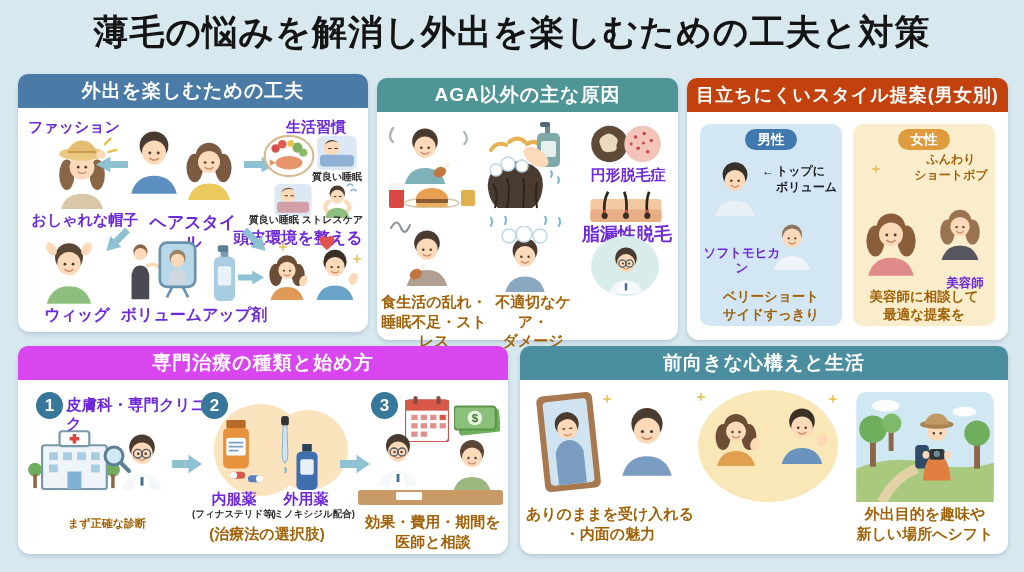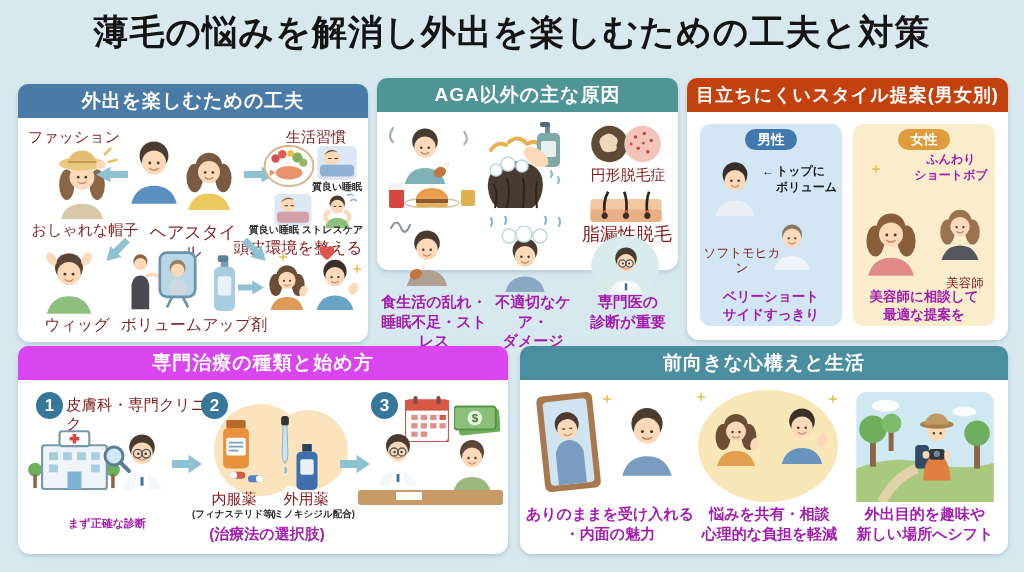--- a/index.html
+++ b/index.html
@@ -4,43 +4,43 @@
 <style>
   html,body{margin:0;padding:0}
   .page{position:relative;width:1024px;height:572px;background:#d8e8ef;overflow:hidden;
         font-family:"Liberation Sans","DejaVu Sans",sans-serif;color:#1b1b1d}
   .title{position:absolute;top:9px;left:0;width:1024px;text-align:center;font-size:35px;
          font-weight:900;letter-spacing:1px;color:#141414}
   .panel{position:absolute;background:#fff;border-radius:12px;box-shadow:0 2px 4px rgba(90,120,150,.28)}
   .hdr{position:absolute;top:0;left:0;right:0;height:34px;border-radius:10px 10px 0 0;display:flex;
        align-items:center;justify-content:center;color:#fff;font-weight:800;font-size:19px;letter-spacing:1px}
   .abs{position:absolute}
-  .lbl{position:absolute;font-weight:400;text-align:center;line-height:1.2;color:#7f1d1d}
-  .cap{position:absolute;font-weight:800;text-align:center;line-height:1.3;color:#a21caf;white-space:pre-line}
+  .lbl{position:absolute;font-weight:700;text-align:center;line-height:1.2;color:#6d28d9}
+  .cap{position:absolute;font-weight:800;text-align:center;line-height:1.3;color:#a16207;white-space:pre-line}
   .sm{position:absolute;font-weight:700;font-size:10px;text-align:center;color:#2a2a2a}
   .arr{position:absolute;background:#8ec2d3;clip-path:polygon(0 30%,55% 30%,55% 4%,100% 50%,55% 96%,55% 70%,0 70%)}
   .stepc{position:absolute;width:27px;height:27px;border-radius:50%;background:#37789a;color:#fff;
          font-weight:800;font-size:17px;display:flex;align-items:center;justify-content:center}
   .badge{position:absolute;color:#fff;font-weight:800;font-size:13.5px;height:21px;display:flex;
          align-items:center;justify-content:center;border-radius:12px}
   .subcard{position:absolute;border-radius:10px}
   .person{position:absolute}
   .spark{position:absolute;color:#e8c050;font-weight:900;font-size:14px}
   .wm{position:absolute;left:424px;top:248px;font-size:46px;font-weight:700;color:#7e909c;opacity:.32;
       letter-spacing:2px;pointer-events:none;z-index:9}
   svg{display:block;width:100%;height:100%}
 </style>
 </head>
 <body>
 
 <div class="page">
 
   <div class="title">薄毛の悩みを解消し外出を楽しむための工夫と対策</div>
 
-  <section class="panel" style="left:18px;top:84px;width:350px;height:258px">
+  <section class="panel" style="left:18px;top:74px;width:350px;height:258px">
     <div class="hdr" style="background:#4a7aa6">外出を楽しむための工夫</div>
 
     <div class="lbl" style="left:8px;top:44px;width:96px;font-size:15px">ファッション</div>
     <div class="abs" style="left:20px;top:57px;width:88px;height:78px">
       <svg viewBox="0 0 80 82">
         <path d="M64 14 l6 -6 M68 22 l8 -2" stroke="#e8c050" stroke-width="2.5" stroke-linecap="round"></path>
         <ellipse cx="24" cy="46" rx="8" ry="16" fill="#8a6647"></ellipse>
         <ellipse cx="56" cy="46" rx="8" ry="16" fill="#8a6647"></ellipse>
         <circle cx="40" cy="38" r="13" fill="#fcd9b8"></circle>
         <circle cx="36" cy="38" r="1.4" fill="#4a3b30"></circle>
@@ -194,21 +194,21 @@
     <div class="abs" style="left:300px;top:160px;width:18px;height:16px">
       <svg viewBox="0 0 20 18">
           <path d="M10 18 C2 12 0 7 3 3.5 C6 .5 10 3 10 6 C10 3 14 .5 17 3.5 C20 7 18 12 10 18 z" fill="#e0544f"></path>
         </svg>
     </div>
     <span class="spark" style="left:258px;top:164px">＋</span>
     <span class="spark" style="left:332px;top:176px">＋</span>
     <div class="lbl" style="left:100px;top:231px;width:152px;font-size:16px">ボリュームアップ剤</div>
   </section>
 
-  <section class="panel" style="left:377px;top:78px;width:301px;height:192px">
+  <section class="panel" style="left:377px;top:78px;width:301px;height:262px">
     <div class="hdr" style="background:#4f9596">AGA以外の主な原因</div>
 
     <div class="person" style="left:16px;top:44px;width:64px;height:62px">
         <svg viewBox="0 0 60 58">
           <circle cx="30" cy="18" r="12" fill="#4a3b30"></circle>
           <circle cx="30" cy="23.5" r="10" fill="#fcd9b8"></circle>
           <circle cx="26.5" cy="24" r="1.2" fill="#4a3b30"></circle>
           <circle cx="33.5" cy="24" r="1.2" fill="#4a3b30"></circle>
           <path d="M26.5 28.5 q3.5 3 7 0" stroke="#c98a6b" stroke-width="1.2" fill="none" stroke-linecap="round"></path>
           <path d="M11 58 q4 -15 19 -15 q15 0 19 15 z" fill="#7fb2b8"></path>
@@ -352,22 +352,20 @@
           <path d="M11 58 q4 -15 19 -15 q15 0 19 15 z" fill="#f4f8fb"></path>
           <path d="M25 44 l5 5 l5 -5 l2.5 14 h-15 z" fill="#fff"></path>
           <rect x="28.6" y="46" width="2.8" height="8" fill="#3f6e96"></rect>
         </svg>
       </div>
 
     <div class="cap" style="left:0;top:214px;width:114px;font-size:15px">食生活の乱れ・
 睡眠不足・ストレス</div>
     <div class="cap" style="left:106px;top:214px;width:100px;font-size:15px">不適切なケア・
 ダメージ</div>
-    <div class="cap" style="left:200px;top:214px;width:102px;font-size:15px">専門医の
-診断が重要</div>
   </section>
 
   <section class="panel" style="left:687px;top:78px;width:321px;height:262px">
     <div class="hdr" style="background:#c2410c;font-size:18px">目立ちにくいスタイル提案(男女別)</div>
 
     <div class="subcard" style="left:13px;top:46px;width:142px;height:202px;background:#d2e6f3">
       <div class="badge" style="left:45px;top:5px;width:52px;background:#4178ad">男性</div>
       <div class="person" style="left:4px;top:32px;width:62px;height:60px">
           <svg viewBox="0 0 60 58">
             <circle cx="30" cy="18" r="12" fill="#35302a"></circle>
@@ -575,20 +573,22 @@
           <circle cx="30" cy="18" r="12" fill="#5a4636"></circle>
           <circle cx="30" cy="23.5" r="10" fill="#fcd9b8"></circle>
           <circle cx="26.5" cy="24" r="1.2" fill="#4a3b30"></circle>
           <circle cx="33.5" cy="24" r="1.2" fill="#4a3b30"></circle>
           <path d="M26.5 28.5 q3.5 3 7 0" stroke="#c98a6b" stroke-width="1.2" fill="none" stroke-linecap="round"></path>
           <path d="M11 58 q4 -15 19 -15 q15 0 19 15 z" fill="#9ab87f"></path>
         </svg>
       </div>
     <div class="abs" style="left:340px;top:144px;width:145px;height:15px;background:#c89a66;border-radius:3px"></div>
     <div class="abs" style="left:378px;top:146px;width:26px;height:8px;background:#fff;border-radius:1px"></div>
+    <div class="cap" style="left:344px;top:166px;width:142px;font-size:15px">効果・費用・期間を
+医師と相談</div>
   </section>
 
   <section class="panel" style="left:520px;top:346px;width:488px;height:208px">
     <div class="hdr" style="background:#4a8ea0">前向きな心構えと生活</div>
 
     <div class="abs" style="left:13px;top:46px;width:72px;height:108px">
       <svg viewBox="0 0 72 108">
         <g transform="rotate(-6 36 54)">
           <rect x="8" y="2" width="56" height="96" rx="6" fill="#a8784f"></rect>
           <rect x="14" y="8" width="44" height="84" rx="4" fill="#cfe4f0"></rect>
@@ -634,22 +634,20 @@
           <circle cx="30" cy="23.5" r="10" fill="#fcd9b8"></circle>
           <circle cx="26.5" cy="24" r="1.2" fill="#4a3b30"></circle>
           <circle cx="33.5" cy="24" r="1.2" fill="#4a3b30"></circle>
           <path d="M26.5 28.5 q3.5 3 7 0" stroke="#c98a6b" stroke-width="1.2" fill="none" stroke-linecap="round"></path>
           <path d="M11 58 q4 -15 19 -15 q15 0 19 15 z" fill="#6a94bd"></path>
           <ellipse cx="49" cy="36" rx="4.5" ry="6.5" fill="#fcd9b8" transform="rotate(22 49 36)"></ellipse>
         </svg>
       </div>
     <span class="spark" style="left:174px;top:42px">＋</span>
     <span class="spark" style="left:306px;top:44px">＋</span>
-    <div class="cap" style="left:172px;top:158px;width:155px;font-size:15px">悩みを共有・相談
-心理的な負担を軽減</div>
 
     <div class="abs" style="left:330px;top:46px;width:150px;height:110px">
       <svg viewBox="0 0 140 112">
         <rect width="140" height="112" rx="10" fill="#cfe8f2"></rect>
         <ellipse cx="30" cy="14" rx="14" ry="6" fill="#fff" opacity=".9"></ellipse>
         <ellipse cx="110" cy="20" rx="12" ry="5" fill="#fff" opacity=".9"></ellipse>
         <path d="M0 78 q36 -14 70 -6 q40 9 70 0 v40 h-140 z" fill="#a9c97f"></path>
         <rect x="14" y="46" width="6" height="30" fill="#8a6647"></rect>
           <circle cx="17" cy="38" r="14" fill="#6fae5c"></circle>
         <rect x="120" y="50" width="6" height="28" fill="#8a6647"></rect>

